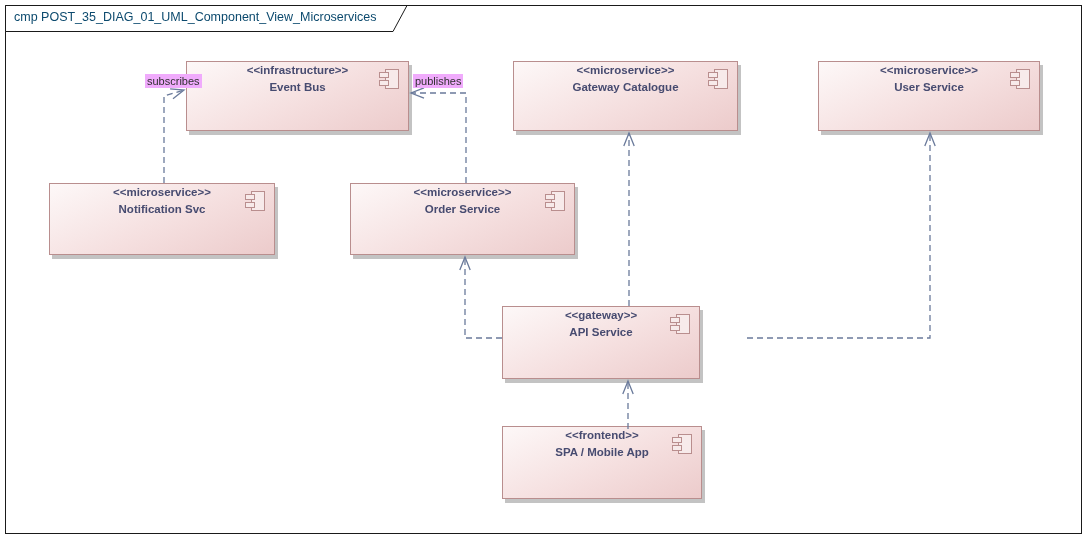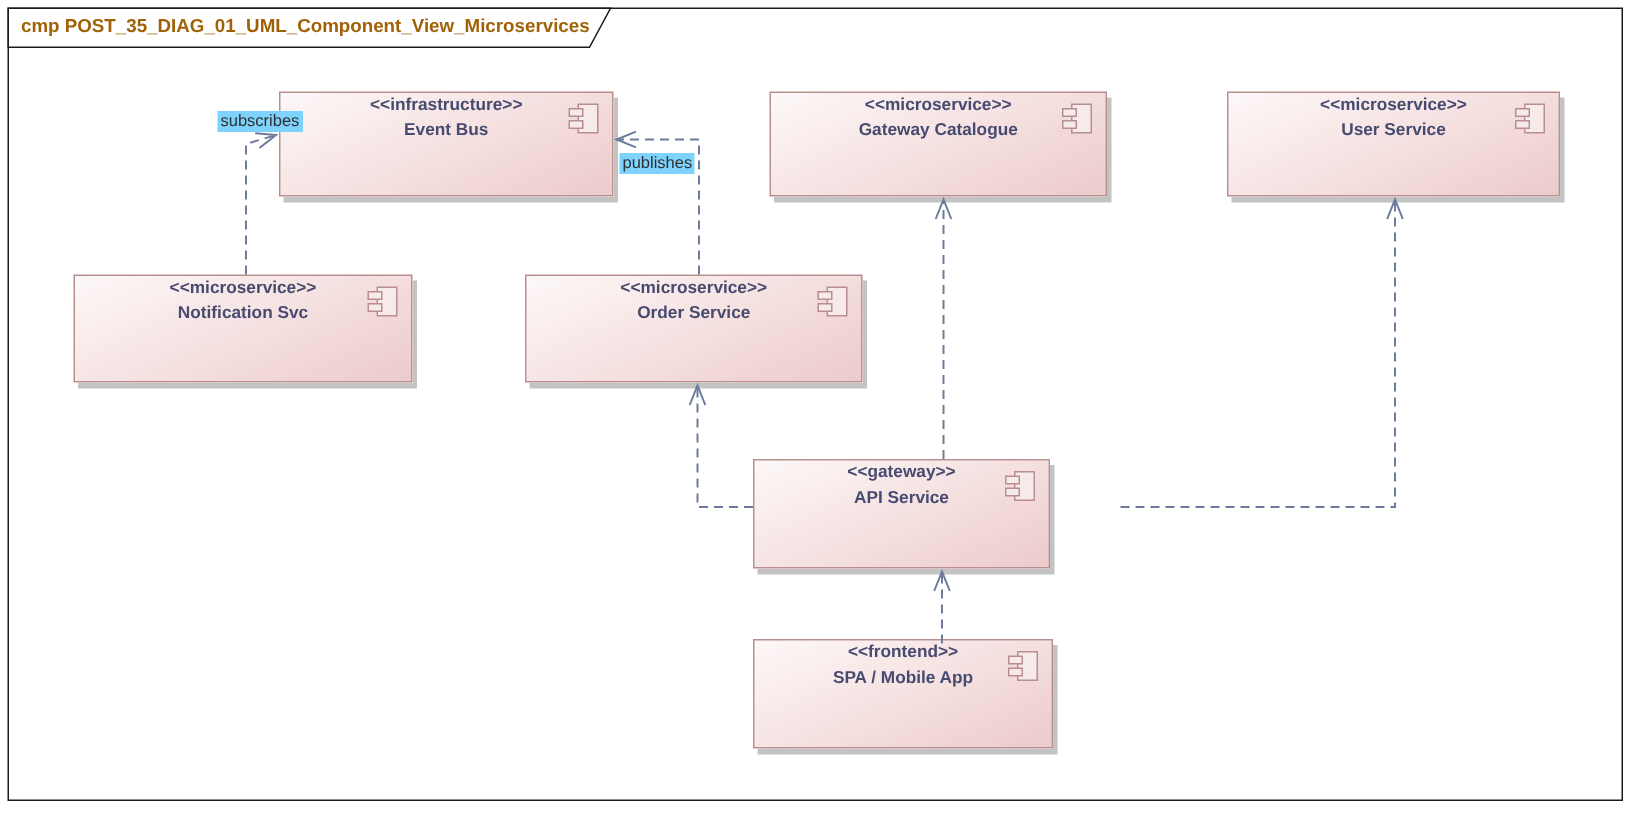--- a/index.html
+++ b/index.html
@@ -59,39 +59,39 @@
     stroke-width: 1.3;
     stroke-dasharray: 6 4;
   }
   .edge-arrowhead {
     fill: none;
     stroke: var(--edge-stroke, #6a7a9b);
     stroke-width: 1.3;
   }
   .edge-label {
     position: absolute;
-    background: #7dd3fc;
+    background: #f0abfc;
     color: var(--edge-label-text, #2f2f2f);
     font-size: 11px;
     line-height: 14px;
     padding: 0 2px;
     z-index: 4;
     white-space: nowrap;
   }
   .frame-tab-shape {
     fill: var(--background, #ffffff);
     stroke: var(--frame-border, #1a1a1a);
     stroke-width: 1;
   }
   .frame-title {
     position: absolute;
     left: 14px; top: 10px;
     font-size: 12.5px;
-    font-weight: bold;
-    color: #a16207;
+    font-weight: normal;
+    color: #0c4a6e;
     z-index: 5;
     white-space: nowrap;
     text-align: right;
   }
 </style>
 </head>
 <body>
 
 <div id="diagram" style="--background: #ffffff; --frame-border: #1a1a1a; --node-border: #b98e8e; --node-fill-light: #fdf8f8; --node-fill-mid: #f5dfdf; --node-fill-dark: #eccbcb; --icon-fill: #f7eaea; --node-text: #474b70; --edge-stroke: #6a7a9b; --edge-label-text: #2f2f2f; --shadow: #c3c3c3;">
   <div class="frame"></div>
@@ -180,14 +180,14 @@
     <div class="node" style="left: 502px; top: 426px; width: 200px; height: 73px;">
       <svg class="comp-icon" width="24" height="23" viewBox="0 0 24 23">
         <rect x="8.5" y="1.5" width="13" height="19" fill="#f7eaea" stroke="#b98e8e"></rect>
         <rect x="2.5" y="4.5" width="9" height="5" fill="#f7eaea" stroke="#b98e8e"></rect>
         <rect x="2.5" y="12.5" width="9" height="5" fill="#f7eaea" stroke="#b98e8e"></rect>
       </svg>
       <div class="stereo">&lt;&lt;frontend&gt;&gt;</div>
       <div class="cname">SPA / Mobile App</div>
     </div>
     <div class="edge-label" style="left: 145px; top: 74px;">subscribes</div>
-    <div class="edge-label" style="left: 413px; top: 74px; margin-top: 28px;">publishes</div>
+    <div class="edge-label" style="left: 413px; top: 74px;">publishes</div>
   </div>
 
 </body></html>

